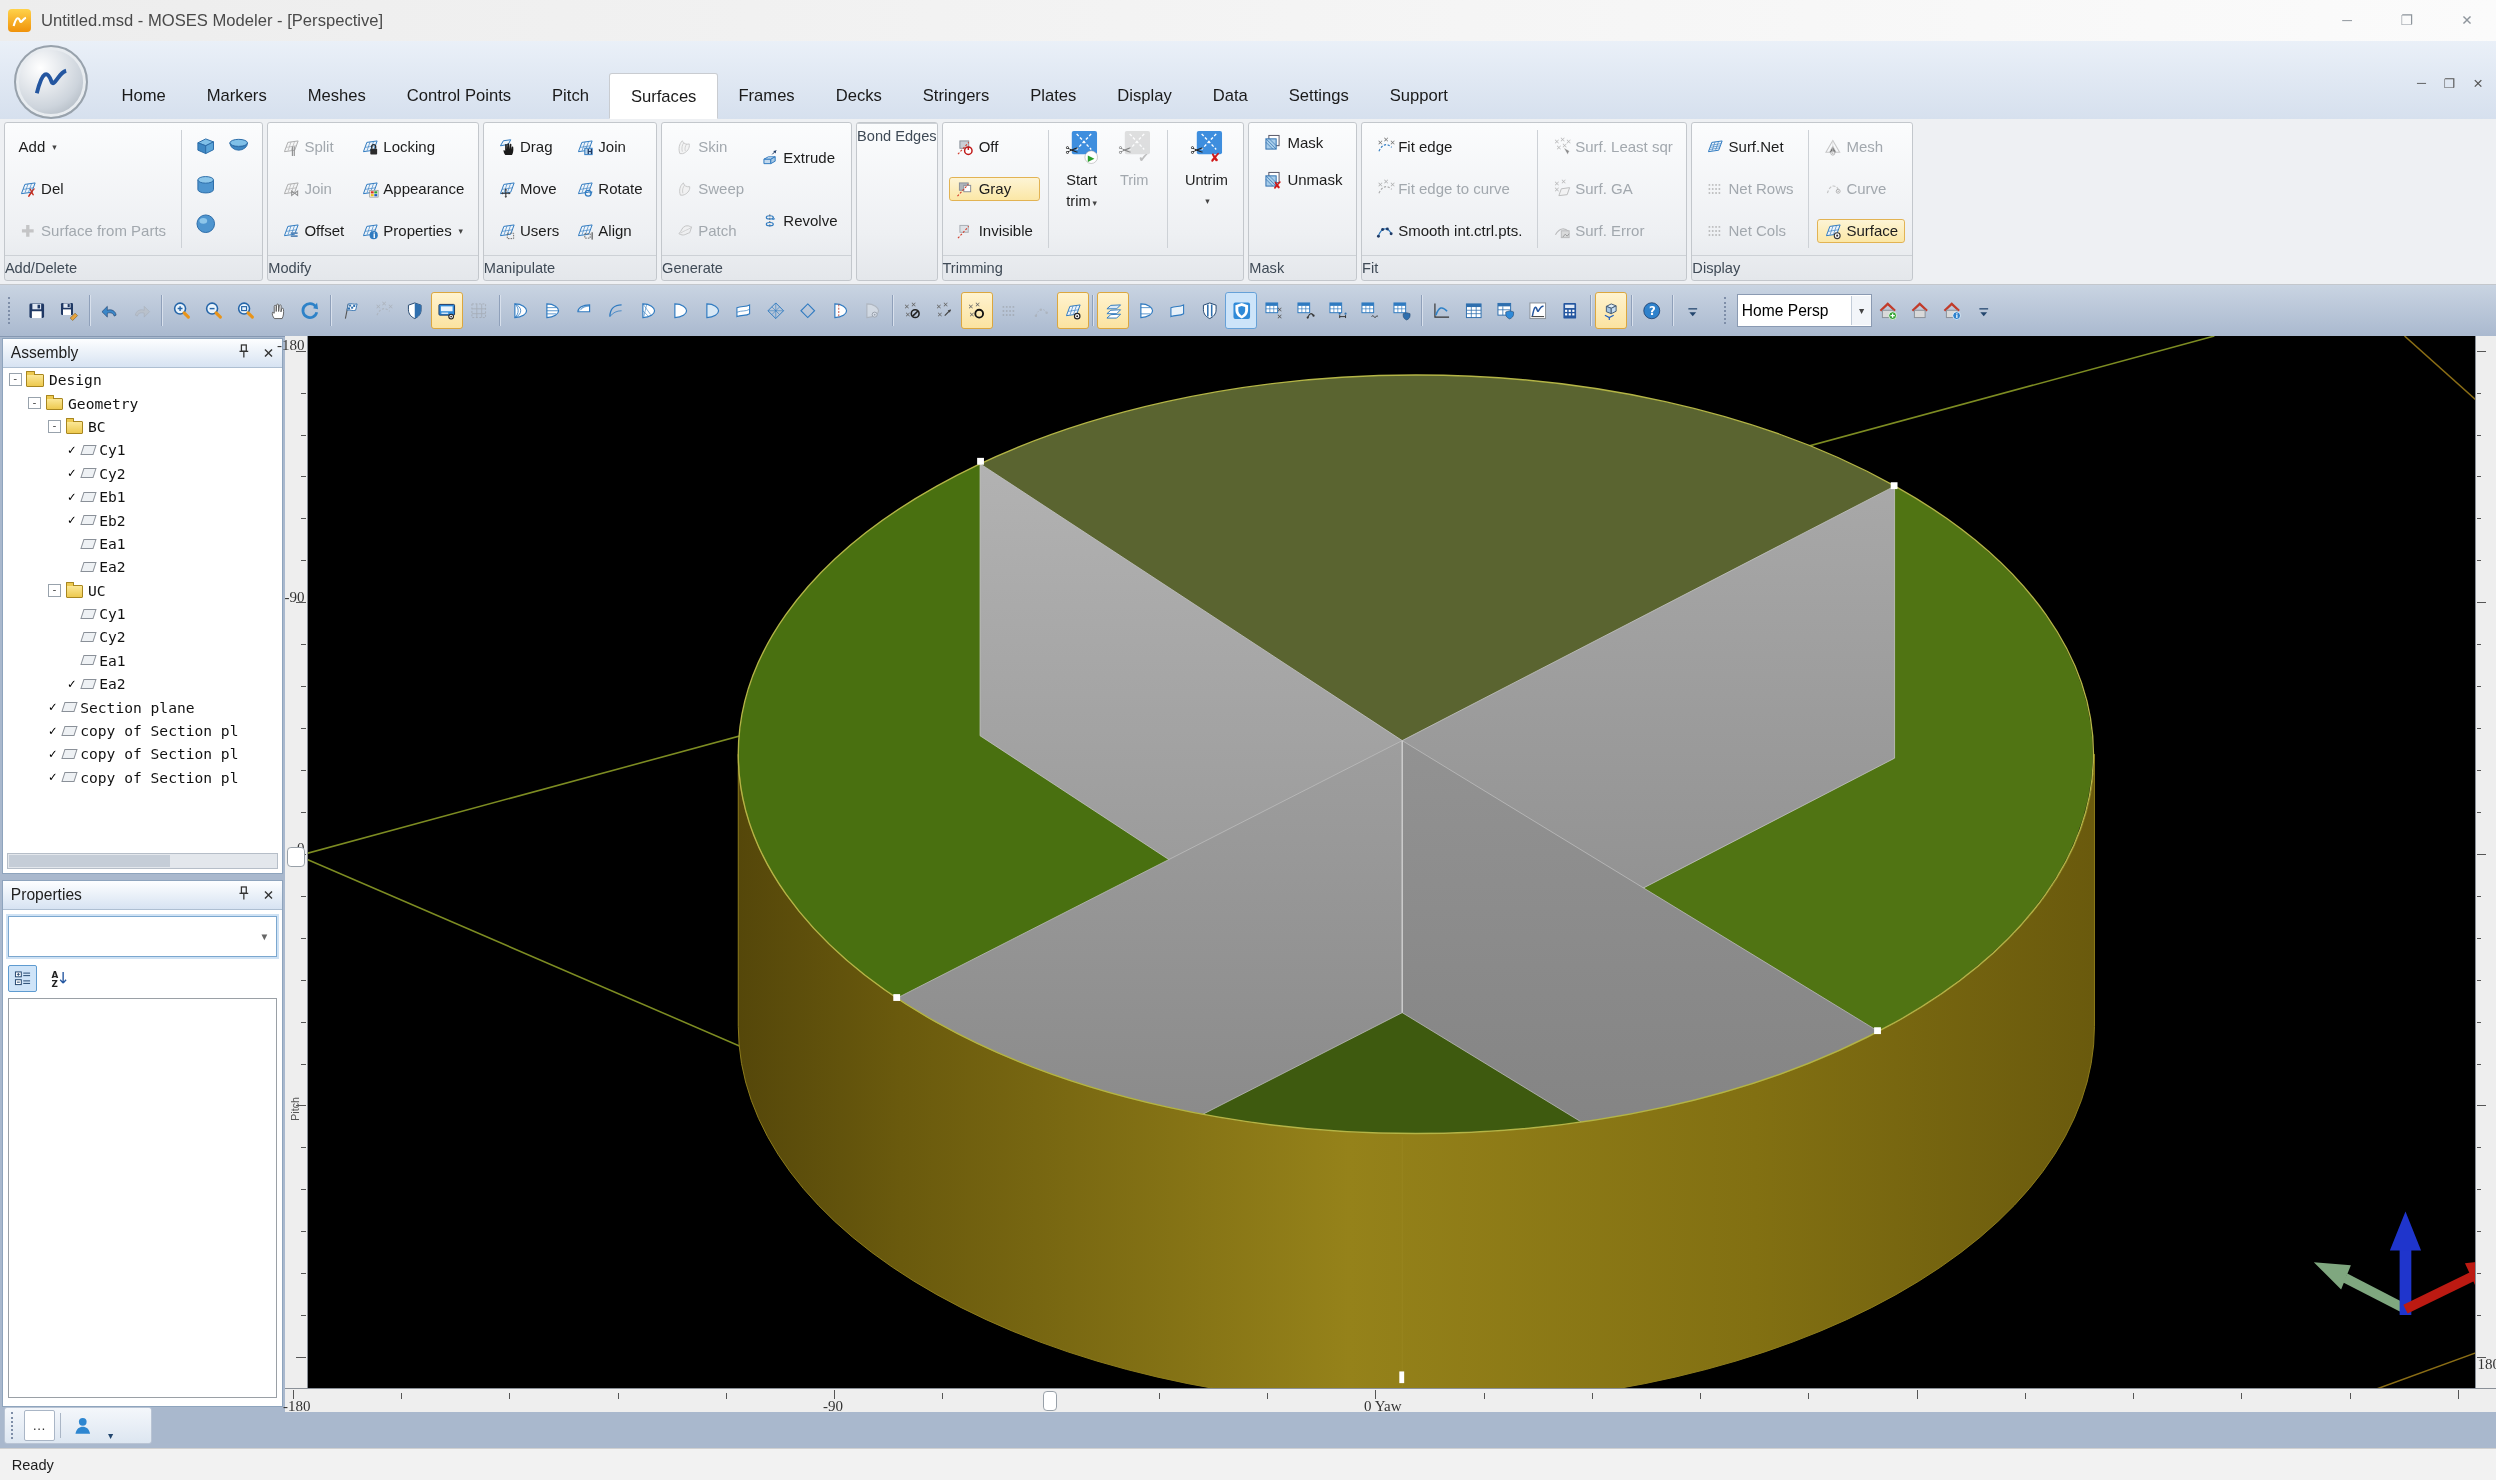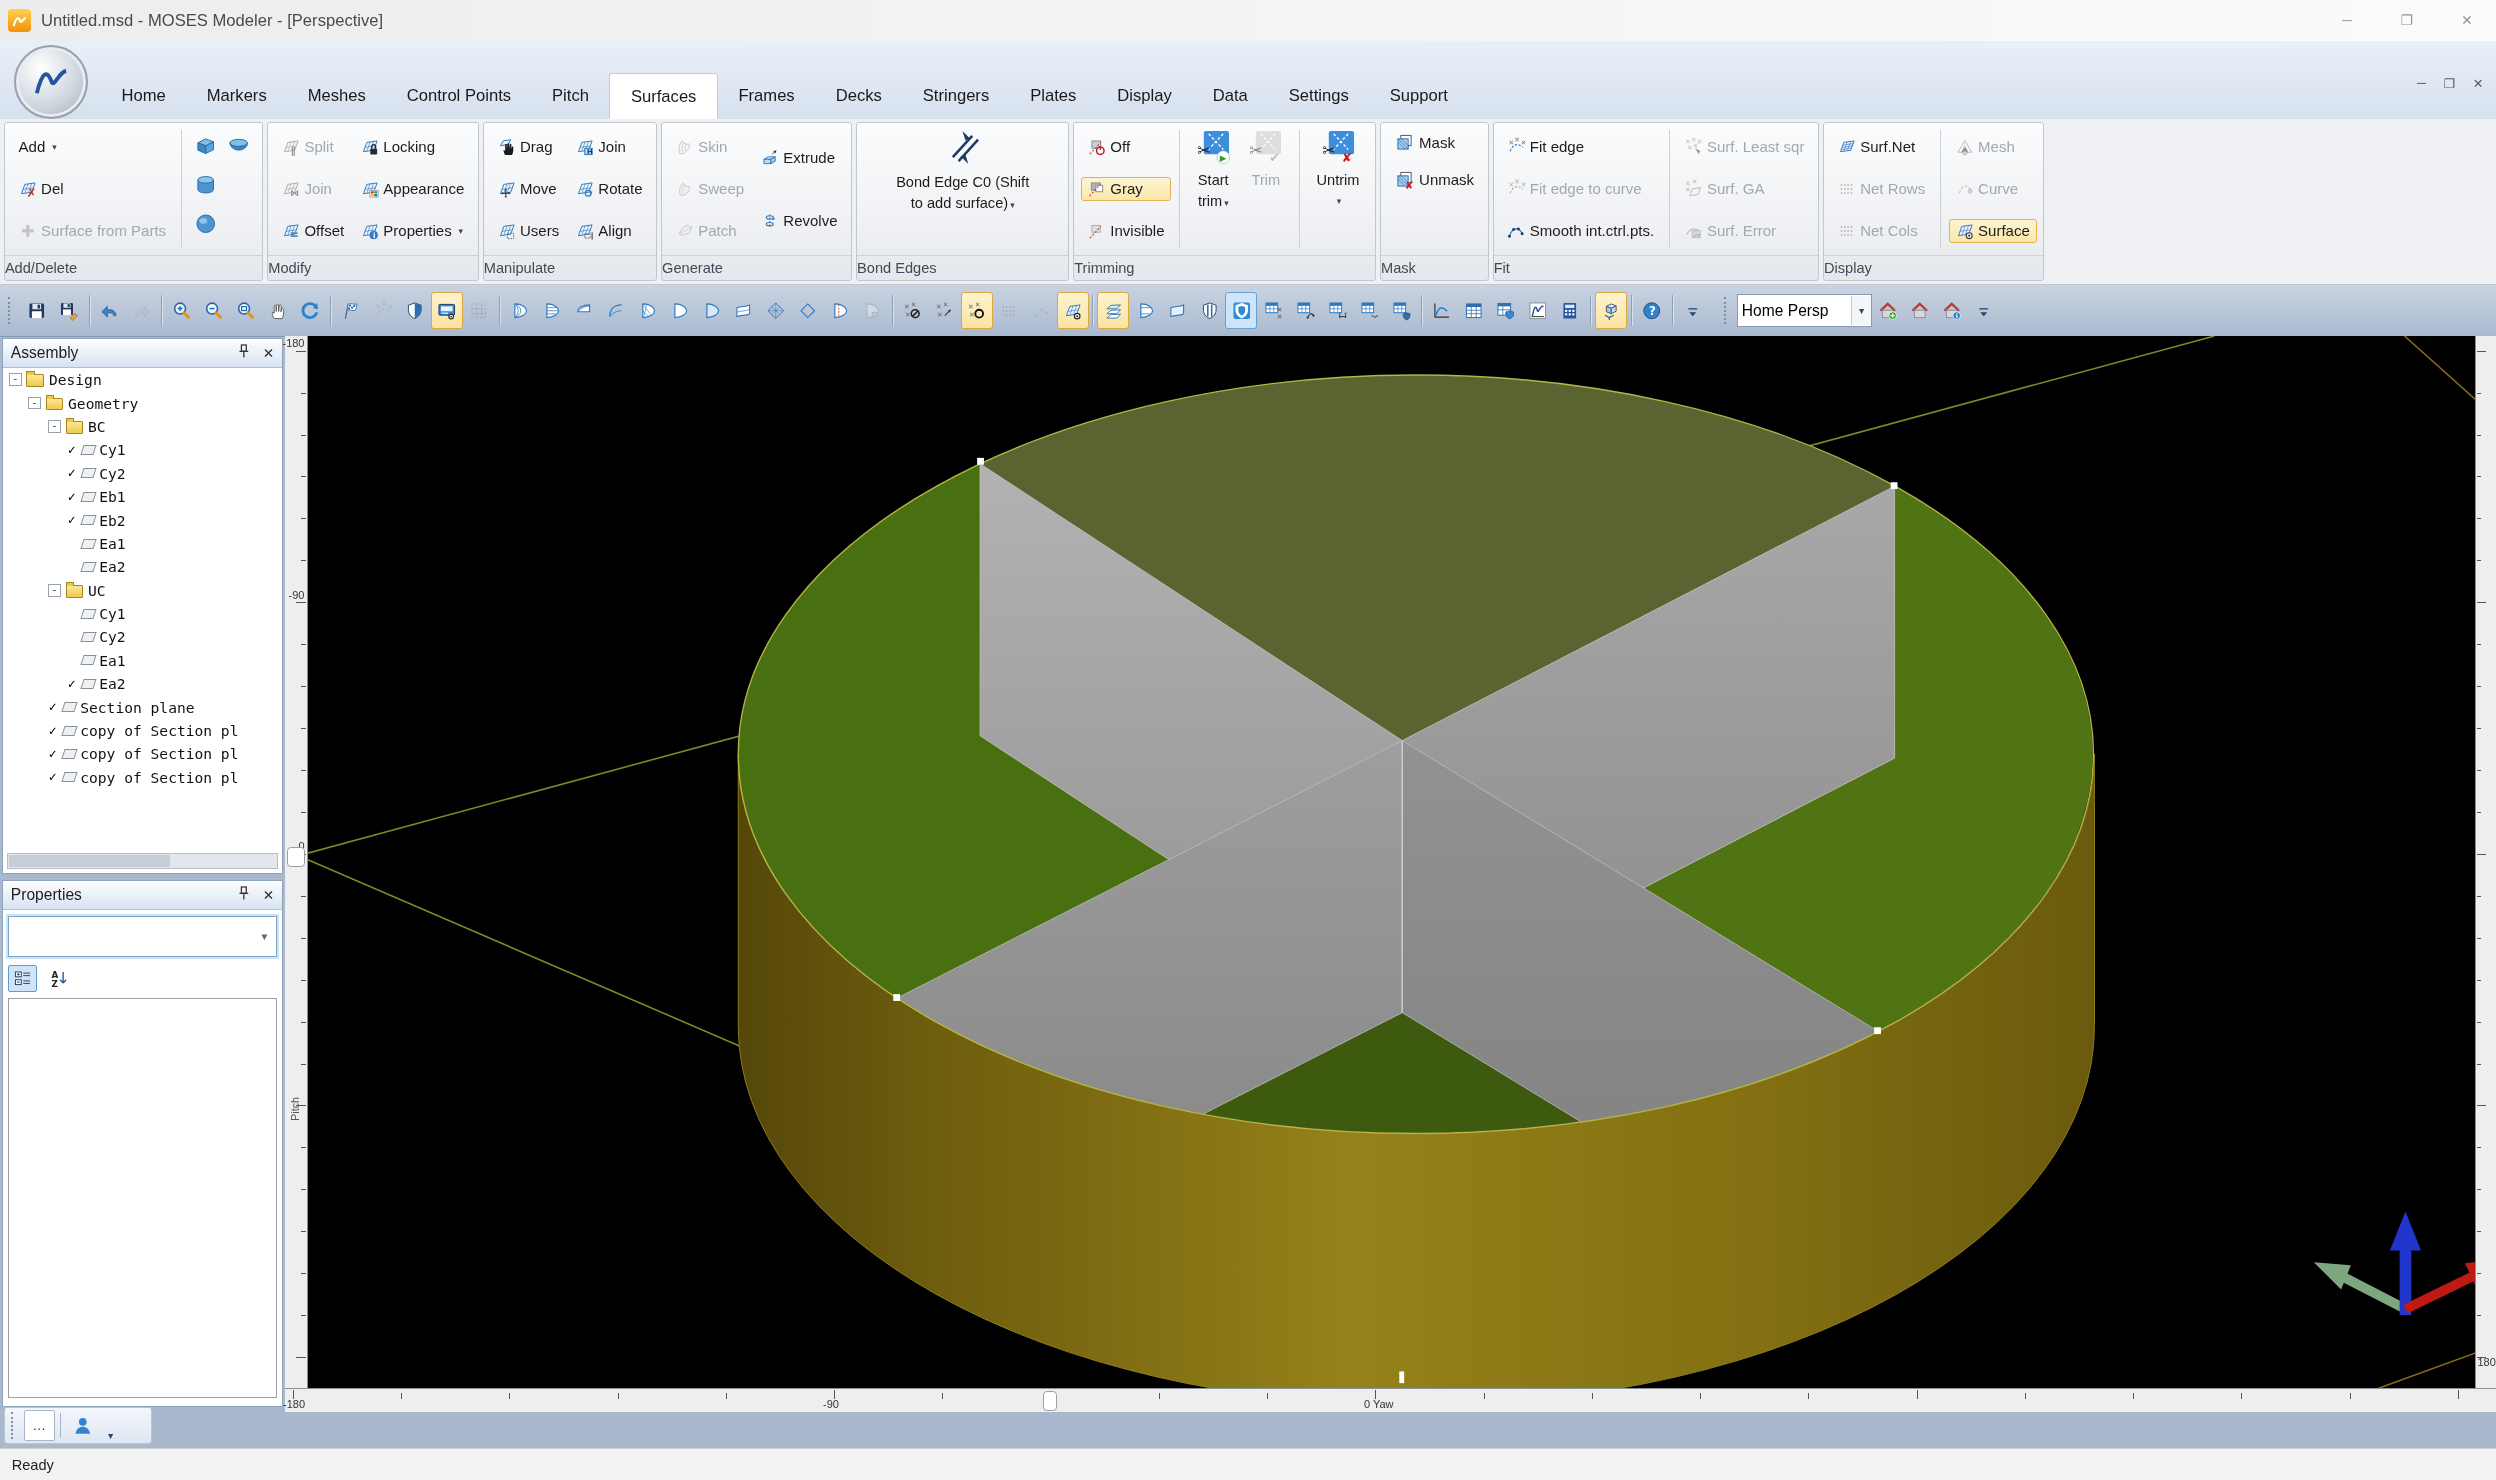--- a/index.html
+++ b/index.html
@@ -99,21 +99,21 @@
   #minibar .marr{font-size:8.8px;color:#23466e;align-self:flex-end;margin:0 0 2px 2px;}
   
   #viewport{position:absolute;left:285px;top:336px;width:2212px;height:1076px;background:#9aa6b4;}
   .ruler{position:absolute;background:#eeeeee;}
   #rulerL{left:0;top:0;width:21.5px;height:1052px;border-right:1px solid #8a9098;}
   #rulerR{right:0;top:0;width:21.5px;height:1052px;border-left:1px solid #8a9098;}
   #rulerB{left:0;bottom:0;width:2212px;height:23.4px;border-top:1px solid #8a9098;}
   .tickH{position:absolute;right:1px;height:1px;background:#555;}
   .tickHr{position:absolute;left:1px;height:1px;background:#555;}
   .tickV{position:absolute;bottom:12.7px;width:1px;background:#555;}
-  .rlab{position:absolute;font-size:11px;color:#333;font-family:Liberation Sans, sans-serif;}
+  .rlab{position:absolute;font-size:15px;color:#333;font-family:Liberation Serif, serif;}
   #pitchlab{position:absolute;left:3.9px;top:761px;font-size:10.7px;color:#555;writing-mode:vertical-rl;transform:rotate(180deg);}
   .rmark{position:absolute;background:#fff;border:1px solid #98a0a8;border-radius:3.9px;}
   #canvas3d{position:absolute;left:22.4px;top:0;width:2169px;height:1052px;background:#000;overflow:hidden;}
   
   #statusbar{position:absolute;left:0;top:1448px;width:2497px;height:32px;background:#f2f2f2;
     border-top:1px solid #d0d0d0;display:flex;align-items:center;font-size:14.6px;color:#1e1e1e;box-sizing:border-box;}
   #statusbar .sready{padding:0 11.7px;}
   #statusbar .sright{margin-left:auto;display:flex;height:100%;align-items:center;}
   #statusbar .ssec{padding:0 15.6px;border-left:1px solid #c6c6c6;height:100%;display:flex;align-items:center;}
 </style>
@@ -432,33 +432,20 @@
                 <path d="M12.6,5.5 l1.2,1.8 l-2.2,0.4" fill="none" stroke="#2f7ac0"></path>
               </svg>
             </span>
             <span class="lbl">Revolve</span>
           </div>
         </div>
       </div>
       <div class="rcaption">Generate</div>
     </div>
     <div class="rgroup">
-      <div class="rcontent">
-        <div class="rbigcol">
-          <div class="rbig" style="width: 180px;">
-            <span class="bicon"><svg width="43" height="35" viewBox="0 0 44 36" style="overflow:visible">
-                <path d="M12,28 L32,6 M18,32 L38,10" stroke="#1e3a66" stroke-width="2.6"></path>
-                <path d="M22,1 L30,9 L25,10.5 Z" fill="#1e3a66"></path>
-                <path d="M28,35 L20,27 L25,25.5 Z" fill="#1e3a66"></path>
-              </svg></span>
-            <span class="bl">Bond Edge C0 (Shift</span>
-            <span class="bl">to add surface)<span class="arr">▾</span></span>
-          </div>
-        </div>
-      </div>
       <div class="rcaption">Bond Edges</div>
     </div>
     <div class="rgroup">
       <div class="rcontent">
         <div class="rcol">
           <div class="rbtn">
             <span class="icn" style="display:inline-flex">
               <svg width="17.6" height="17.6" viewBox="0 0 18 18" style="overflow:visible">
                 <rect x="4" y="3" width="9" height="7.5" fill="#c9ced4" stroke="#8a9098"></rect>
                 <path d="M2,16.5 L13,4.5" stroke="#d23b2a" stroke-width="1.1" stroke-dasharray="2.2,1.6"></path>

